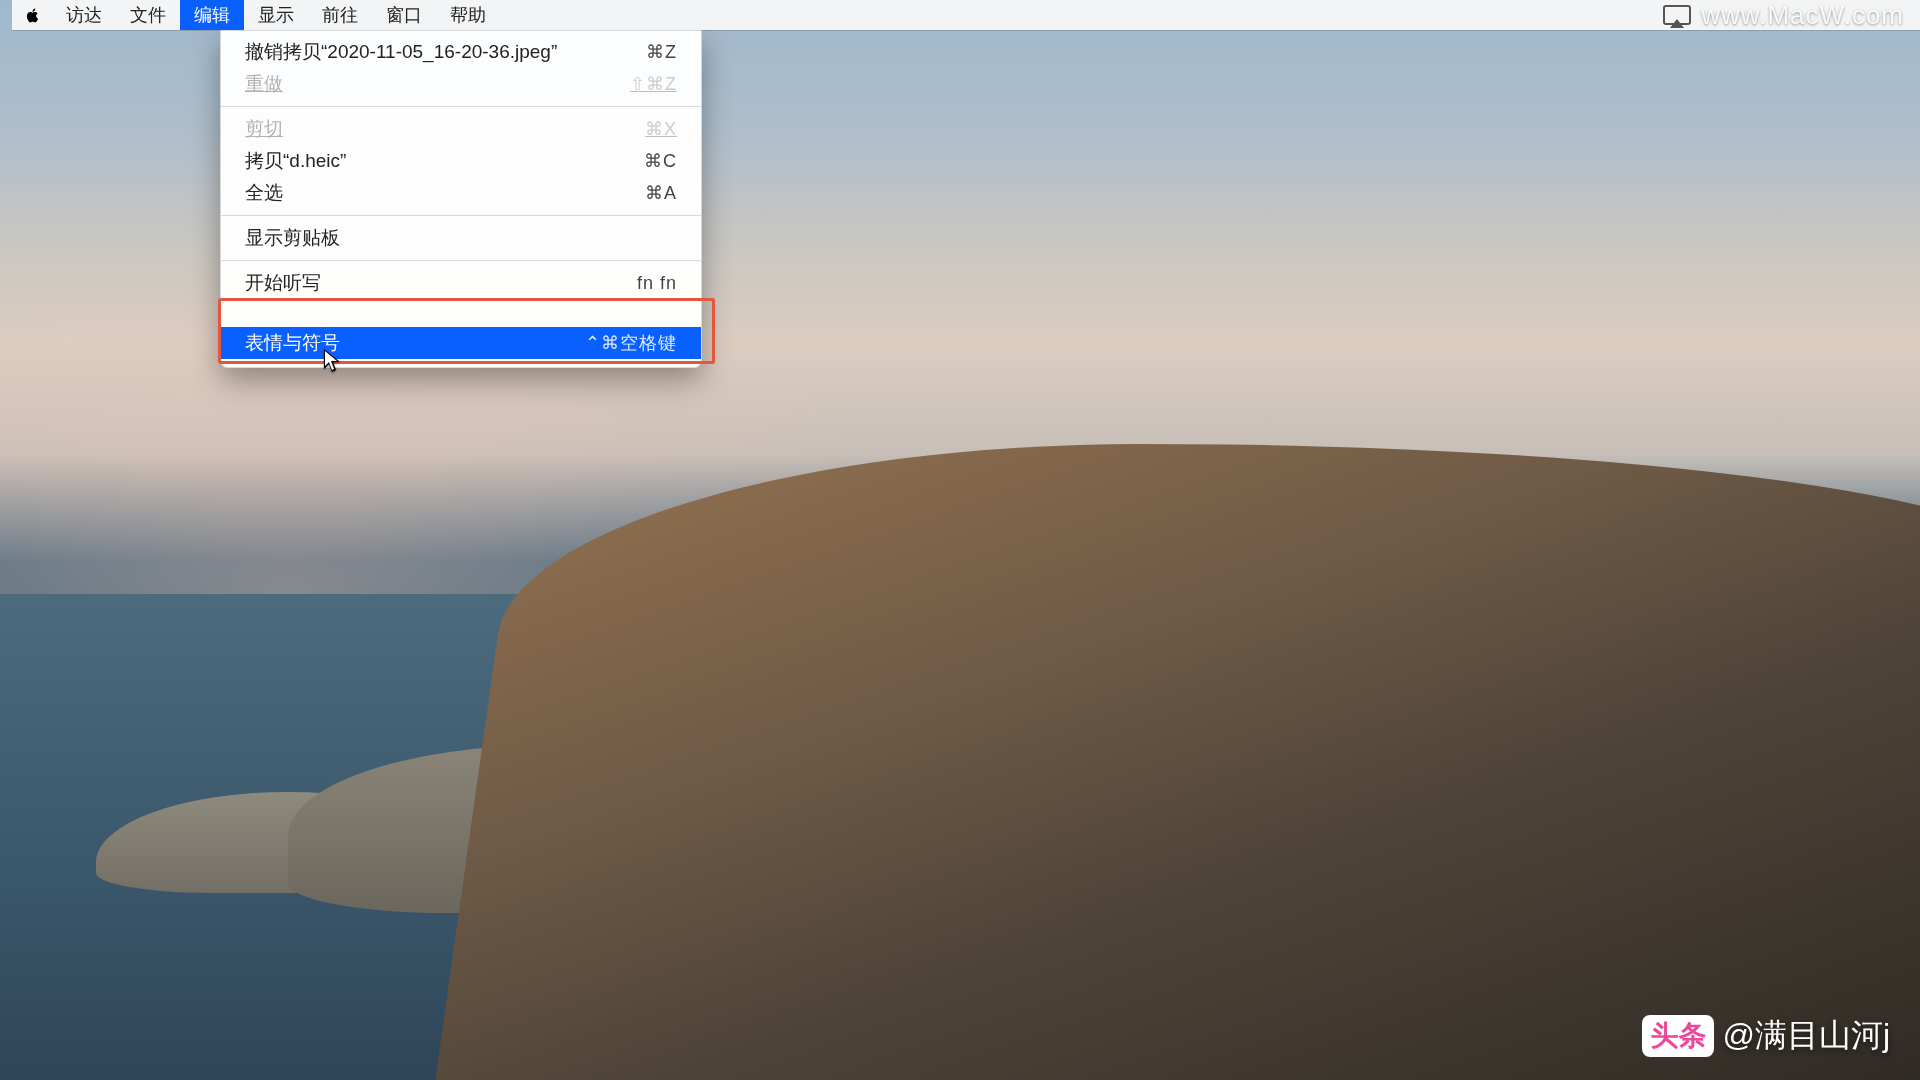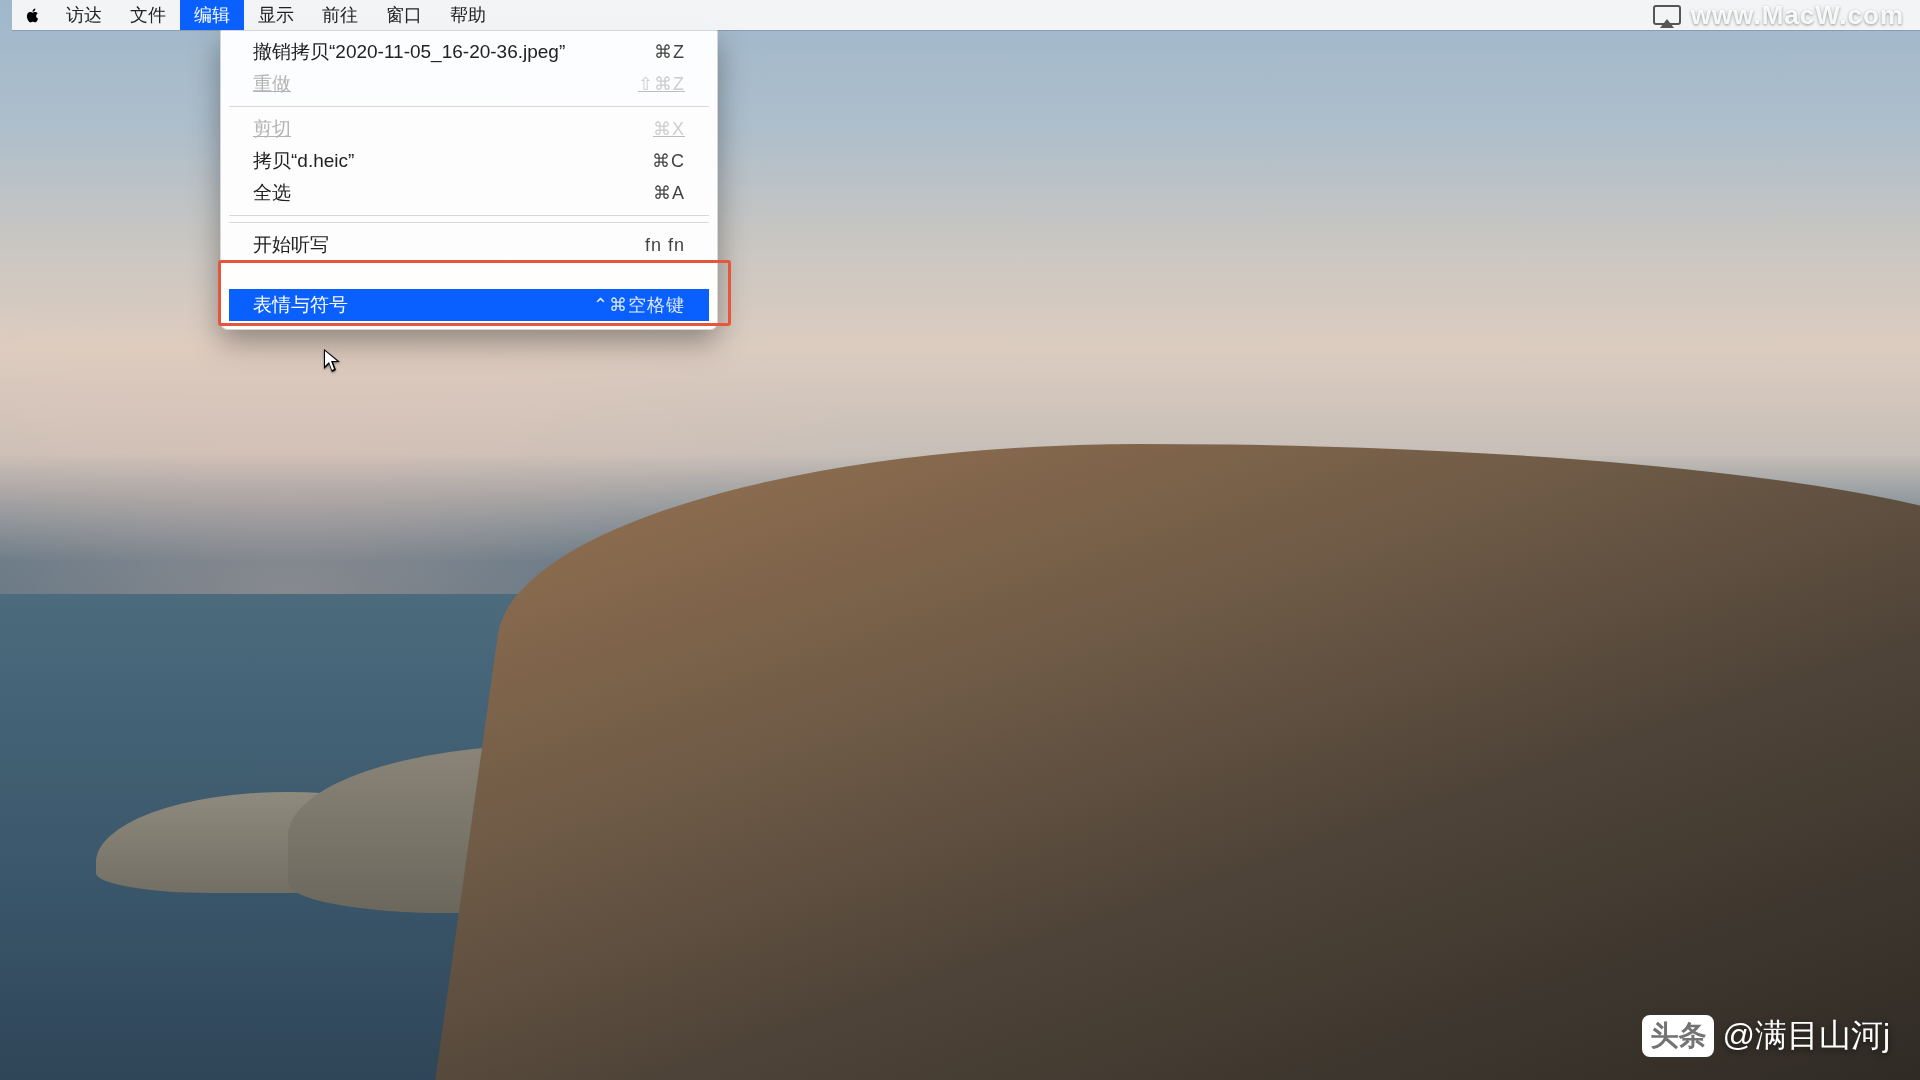--- a/index.html
+++ b/index.html
@@ -29,33 +29,33 @@
     font-size:18px;color:#222;
     padding:0 10px;
     box-shadow:0 1px 0 rgba(0,0,0,.15);
     z-index:10;
   }
   .apple{width:22px;display:flex;justify-content:center;margin-right:8px;}
   .apple svg{width:16px;height:16px;fill:#000;}
   .mb-item{padding:0 14px;height:100%;display:flex;align-items:center;cursor:default;}
   .mb-item.open{background:#0a60ff;color:#ffffff;}
   .mb-spacer{flex:1;}
-  .watermark{color:rgba(255,255,255,.9);font-size:26px;letter-spacing:1px;font-weight:700;text-shadow:0 1px 3px rgba(0,0,0,.4);margin-right:6px;}
+  .watermark{color:rgba(255,255,255,.9);font-size:26px;letter-spacing:1px;font-weight:400;text-shadow:0 1px 3px rgba(0,0,0,.4);margin-right:6px;}
   .airplay{width:28px;height:20px;margin-right:10px;position:relative;}
   .airplay:before{content:"";position:absolute;inset:0;border:2px solid #555;border-radius:3px;}
   .airplay:after{content:"";position:absolute;left:50%;bottom:-3px;transform:translateX(-50%);border-left:7px solid transparent;border-right:7px solid transparent;border-bottom:9px solid #555;}
   
   .dropdown{
     position:absolute;top:30px;left:220px;width:480px;
     background:rgba(255,255,255,.97);
     border:1px solid rgba(0,0,0,.15);
     border-top:none;
     border-radius:0 0 8px 8px;
     box-shadow:0 12px 30px rgba(0,0,0,.35);
-    padding:6px 8px 8px;
+    padding:6px 0 8px;
     font-size:19px;
     z-index:9;
   }
   .mi{display:flex;align-items:center;justify-content:space-between;padding:3px 24px;color:#222;white-space:nowrap;}
   .mi.disabled{color:#b3b3b3;text-decoration:underline;}
   .mi.sel{background:#0a60ff;color:#fff;margin-top:28px;}
   .mi .sc{font-size:18px;color:inherit;opacity:.85;letter-spacing:1px;}
   .mi.disabled .sc{color:#c5c5c5;}
   .sep{height:1px;background:#d9d9d9;margin:6px 0;}
   .highlight-box{
@@ -65,21 +65,21 @@
   .cursor{
     position:absolute;top:348px;left:323px;z-index:20;pointer-events:none;
   }
   .cursor svg{width:20px;height:28px;filter:drop-shadow(0 1px 1px rgba(0,0,0,.5));}
   
   .credit{
     position:absolute;right:30px;bottom:22px;display:flex;align-items:center;gap:8px;
     color:#fff;font-size:32px;text-shadow:0 2px 6px rgba(0,0,0,.6);z-index:5;
   }
   .credit .logo{
-    background:#fff;color:#737373;border-radius:8px;font-weight:700;
+    background:#fff;color:#ec4899;border-radius:8px;font-weight:700;
     font-size:28px;padding:2px 8px;text-shadow:none;
   }
 </style>
 </head>
 <body>
 
 <div class="desktop">
   <div class="sea"></div>
   <div class="mountains">
     <div class="ridge r4"></div>
@@ -117,20 +117,24 @@
     </div>
     <div class="mi">
       <span>拷贝“d.heic”</span>
       <span class="sc">⌘C</span>
     </div>
     <div class="mi">
       <span>全选</span>
       <span class="sc">⌘A</span>
     </div>
     <div class="sep"></div>
+    <div class="mi">
+      <span>显示剪贴板</span>
+      <span class="sc"></span>
+    </div>
     <div class="sep"></div>
     <div class="mi">
       <span>开始听写</span>
       <span class="sc">fn fn</span>
     </div>
     <div class="mi sel">
       <span>表情与符号</span>
       <span class="sc">⌃⌘空格键</span>
     </div>
     <div class="highlight-box"></div>

